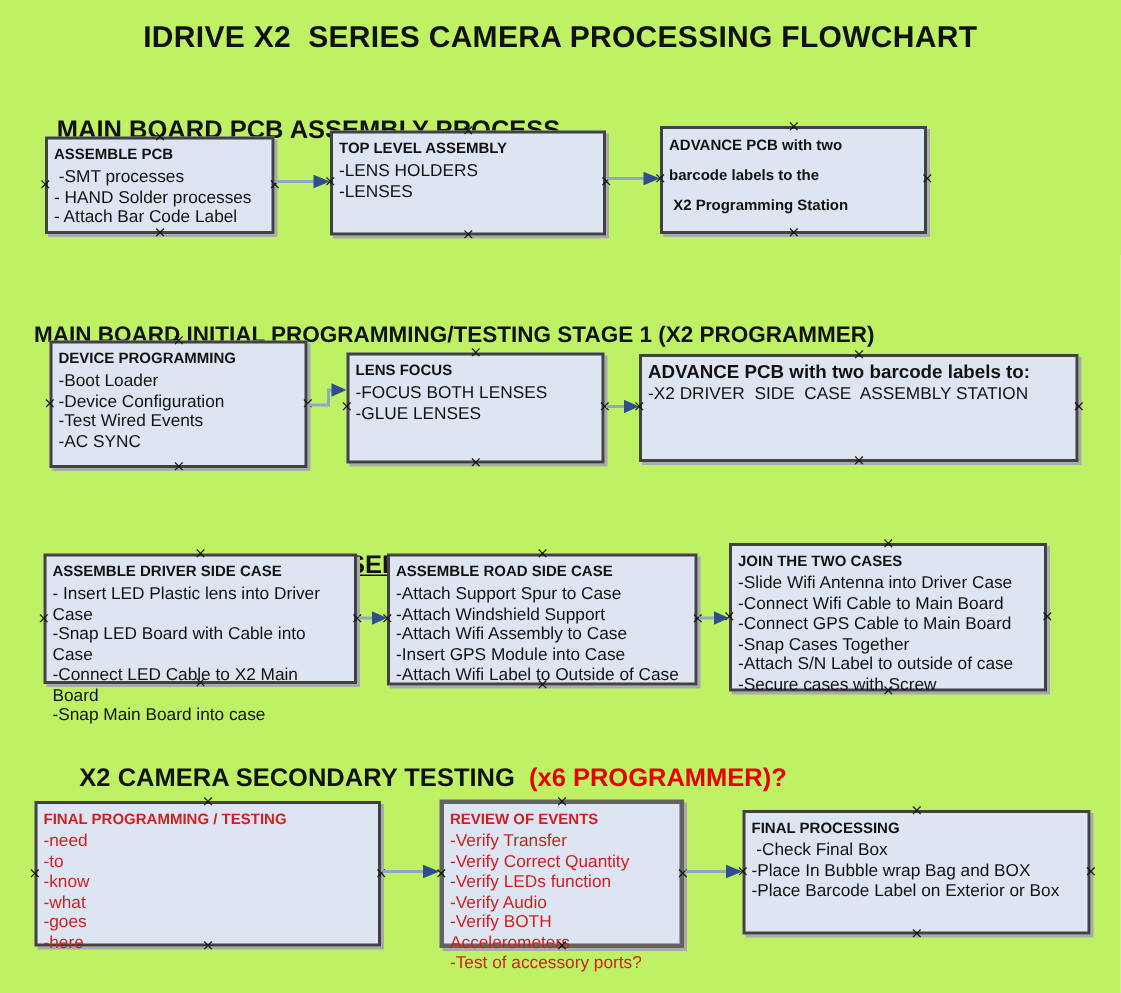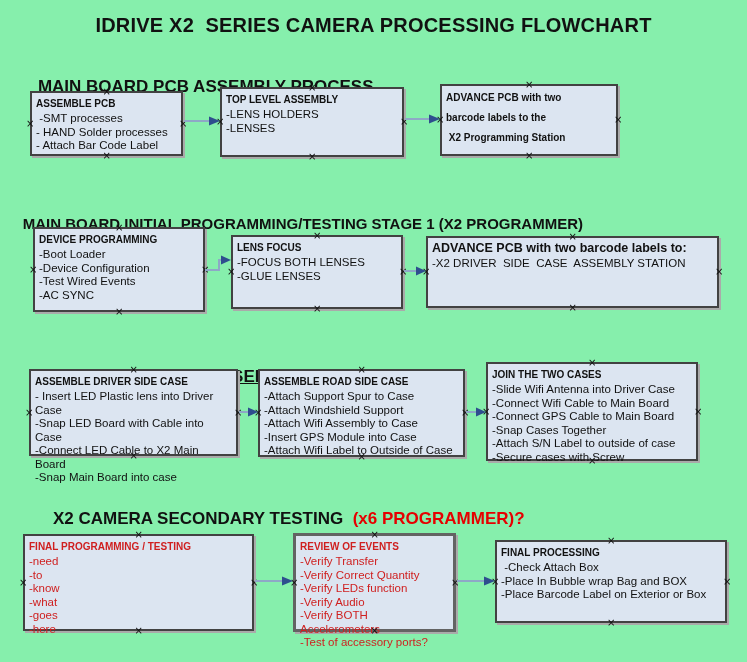--- a/index.html
+++ b/index.html
@@ -2,21 +2,21 @@
 <html style="--box-fill: #dce5f1; --box-border: #424242; --box-text: #111111; --red: #cf1f1f; --heading-red: #e60000; --arrow-line: #8ea8c6; --arrow-head: #2e4e8e; --handle: #111111;"><head>
 <meta charset="utf-8">
 <style>
   :root{
     --box-fill:#dce5f1; --box-border:#424242; --box-text:#111111;
     --red:#cf1f1f; --heading-red:#e60000;
     --arrow-line:#8ea8c6; --arrow-head:#2e4e8e; --handle:#111111;
   }
   *{box-sizing:border-box;}
   body{margin:0;background:#ffffff;font-family:"Liberation Sans",sans-serif;color:#111;}
-  .stage{position:relative;width:747px;height:662px;background:#86efac;overflow:hidden;}
+  .stage{position:relative;width:747px;height:662px;background:#bef264;overflow:hidden;}
   .page-title{position:absolute;top:14px;left:0;width:100%;text-align:center;
     font-size:20px;font-weight:bold;white-space:pre;letter-spacing:0.2px;}
   .sec-heading{position:absolute;font-weight:bold;font-size:17px;white-space:pre;}
   .sec-heading.small{font-size:15px;}
   .sec-heading .red-part{color:var(--heading-red);}
   .fbox{position:absolute;background:var(--box-fill);border:2px solid var(--box-border);
     box-shadow:2px 2px 0 #aaaaaa;padding:2px 4px;overflow:visible;}
   .fbox.sel{border-width:3px;border-color:#636363;}
   .fbox-title{font-weight:bold;font-size:10px;line-height:17px;white-space:pre-wrap;color:var(--box-text);}
   .fbox-title.smalltitle{font-size:12.5px;}
@@ -163,21 +163,21 @@
   <div class="fbox red sel" style="left:293px;top:533px;width:163px;height:99px;">
     <div class="fbox-title">REVIEW OF EVENTS</div>
     <div class="fbox-items"><div class="box-item">-Verify Transfer</div><div class="box-item">-Verify Correct Quantity</div><div class="box-item">-Verify LEDs function</div><div class="box-item">-Verify Audio</div><div class="box-item">-Verify BOTH Accelerometers</div><div class="box-item">-Test of accessory ports?</div></div>
   <span class="hd hd-t">×</span>
       <span class="hd hd-b">×</span>
       <span class="hd hd-l">×</span>
       <span class="hd hd-r">×</span>
     </div>
   <div class="fbox" style="left:495px;top:540px;width:232px;height:83px;">
     <div class="fbox-title">FINAL PROCESSING</div>
-    <div class="fbox-items"><div class="box-item"> -Check Attach Box</div><div class="box-item">-Place In Bubble wrap Bag and BOX</div><div class="box-item">-Place Barcode Label on Exterior or Box</div></div>
+    <div class="fbox-items"><div class="box-item"> -Check Final Box</div><div class="box-item">-Place In Bubble wrap Bag and BOX</div><div class="box-item">-Place Barcode Label on Exterior or Box</div></div>
   <span class="hd hd-t">×</span>
       <span class="hd hd-b">×</span>
       <span class="hd hd-l">×</span>
       <span class="hd hd-r">×</span>
     </div>
   <svg class="arrow" style="left:254px;top:575px;" width="39" height="12">
     <line class="al" x1="1" y1="6" x2="29" y2="6"></line>
     <polygon class="ah" points="28,1.5 39,6 28,10.5"></polygon>
   </svg>
   <svg class="arrow" style="left:456px;top:575px;" width="39" height="12">

